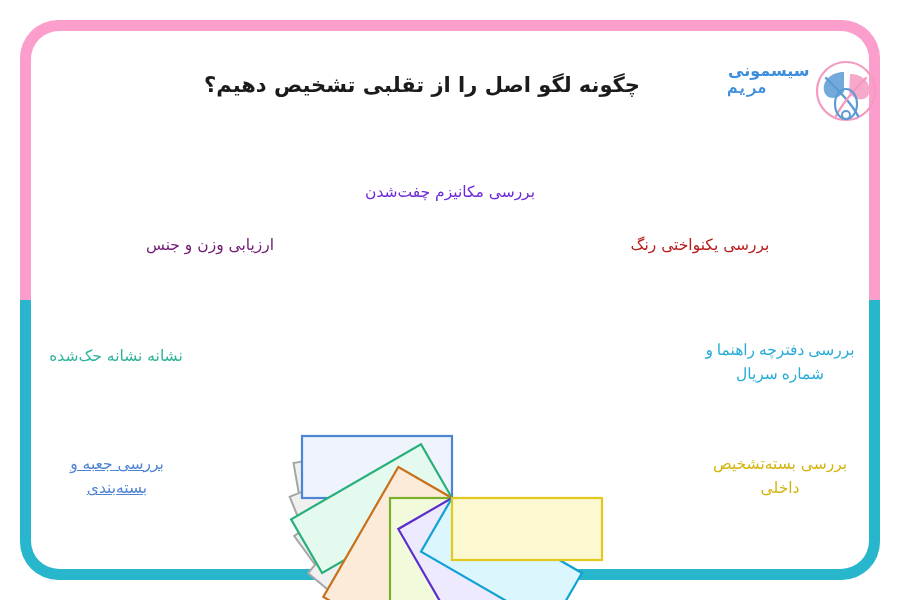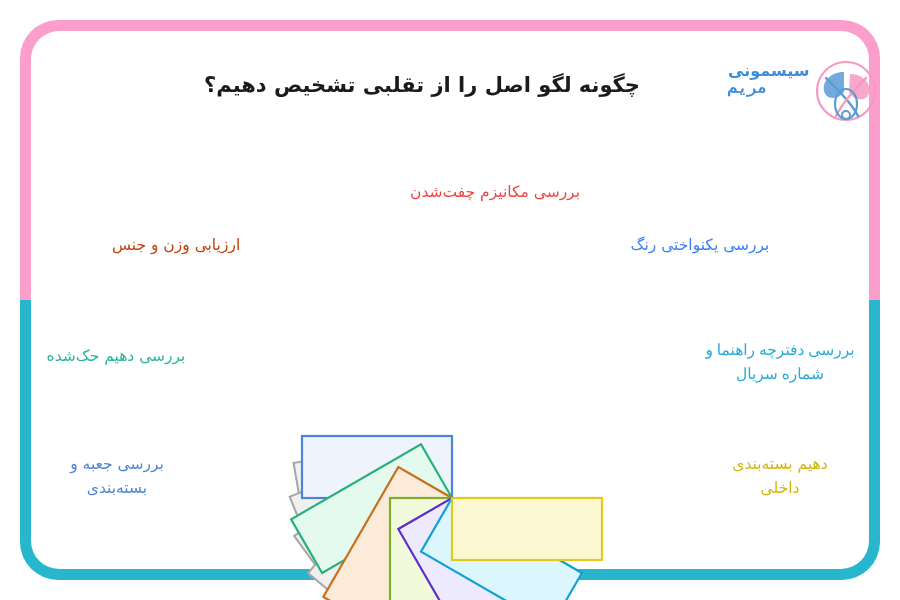--- a/index.html
+++ b/index.html
@@ -104,25 +104,25 @@
         <rect x="302" y="436" width="150" height="62" fill="#E4FAEF" stroke="#27B07A" stroke-width="2.2" stroke-linejoin="miter" transform="rotate(-30 452 498)"></rect>
         <rect x="302" y="436" width="150" height="62" fill="#FDEBDA" stroke="#C8711C" stroke-width="2.2" stroke-linejoin="miter" transform="rotate(-60 452 498)"></rect>
         <rect x="302" y="436" width="150" height="62" fill="#F1FBDC" stroke="#7DB02A" stroke-width="2.2" stroke-linejoin="miter" transform="rotate(-90 452 498)"></rect>
         <rect x="302" y="436" width="150" height="62" fill="#EEEAFD" stroke="#5B2ECC" stroke-width="2.2" stroke-linejoin="miter" transform="rotate(-120 452 498)"></rect>
         <rect x="302" y="436" width="150" height="62" fill="#DBF6FD" stroke="#11A2D4" stroke-width="2.2" stroke-linejoin="miter" transform="rotate(-150 452 498)"></rect>
         <rect x="302" y="436" width="150" height="62" fill="#FCF8D2" stroke="#E3C91B" stroke-width="2.2" stroke-linejoin="miter" transform="rotate(-180 452 498)"></rect>
       </g>
   </svg>
 
   <div id="labels">
-      <div class="lbl" style="left: 28px; top: 452px; width: 178px; text-align: center; color: rgb(78, 132, 212);">بررسی جعبه و
+      <div class="lbl" style="left: 28px; top: 452px; width: 178px; text-align: center; color: rgb(78, 132, 212); text-decoration: underline;">بررسی جعبه و
 بسته‌بندی</div>
-      <div class="lbl" style="left: 16px; top: 344px; width: 200px; text-align: center; color: rgb(46, 180, 154);">بررسی دهیم حک‌شده</div>
-      <div class="lbl" style="left: 112px; top: 233px; width: 196px; text-align: left; color: #c2410c;">ارزیابی وزن و جنس</div>
-      <div class="lbl" style="left: 320px; top: 180px; width: 260px; text-align: right; color: #ef4444;">بررسی مکانیزم چفت‌شدن</div>
-      <div class="lbl" style="left: 596px; top: 233px; width: 208px; text-align: center; color: #3b82f6;">بررسی یکنواختی رنگ</div>
+      <div class="lbl" style="left: 16px; top: 344px; width: 200px; text-align: center; color: rgb(46, 180, 154);">نشانه نشانه حک‌شده</div>
+      <div class="lbl" style="left: 112px; top: 233px; width: 196px; text-align: center; color: #701a75;">ارزیابی وزن و جنس</div>
+      <div class="lbl" style="left: 320px; top: 180px; width: 260px; text-align: center; color: #6d28d9;">بررسی مکانیزم چفت‌شدن</div>
+      <div class="lbl" style="left: 596px; top: 233px; width: 208px; text-align: center; color: #b91c1c;">بررسی یکنواختی رنگ</div>
       <div class="lbl" style="left: 676px; top: 338px; width: 208px; text-align: center; color: rgb(39, 172, 214); font-family: Liberation Serif, serif;">بررسی دفترچه راهنما و
 شماره سریال</div>
-      <div class="lbl" style="left: 690px; top: 452px; width: 180px; text-align: center; color: rgb(212, 180, 12);">دهیم بسته‌بندی
+      <div class="lbl" style="left: 690px; top: 452px; width: 180px; text-align: center; color: rgb(212, 180, 12);">بررسی بسته‌تشخیص
 داخلی</div>
     </div>
 
 </div>
 
 </body></html>

